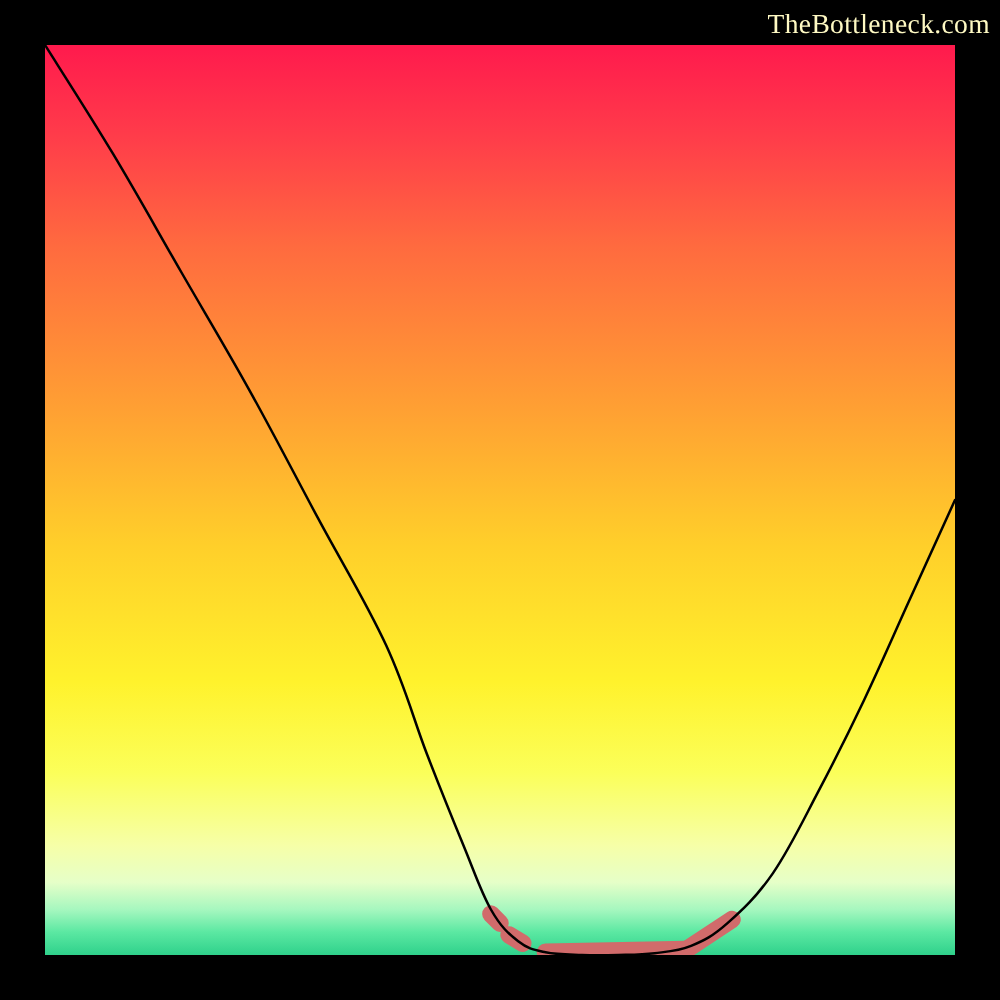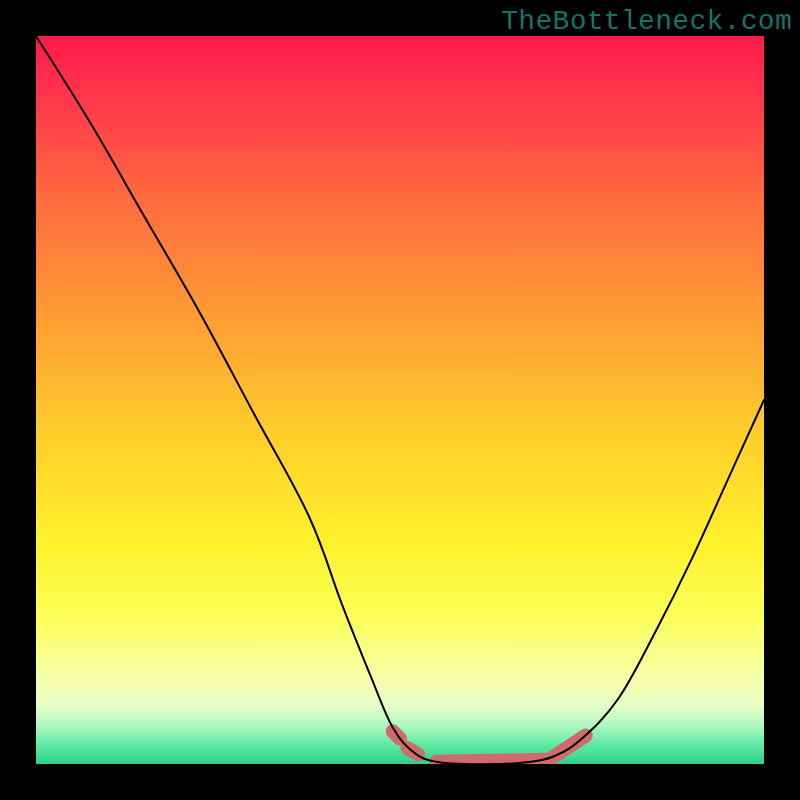--- a/index.html
+++ b/index.html
@@ -46,24 +46,24 @@
       #e6ffc8 92%,
       #a6f7bf 95%,
       #5be8a2 97.5%,
       #2fd18b 100%
     );
   }
   .attribution {
     position: absolute;
     right: 8px;
     top: 6px;
-    color: #0f766e;
-    font-size: 28px;
+    color: #fef9c3;
+    font-size: 22px;
     letter-spacing: 0.3px;
-    font-family: Liberation Mono, monospace;
+    font-family: Liberation Serif, serif;
   }
   svg {
     position: absolute;
     left: 0;
     top: 0;
   }
 </style>
 </head>
 <body>
 

